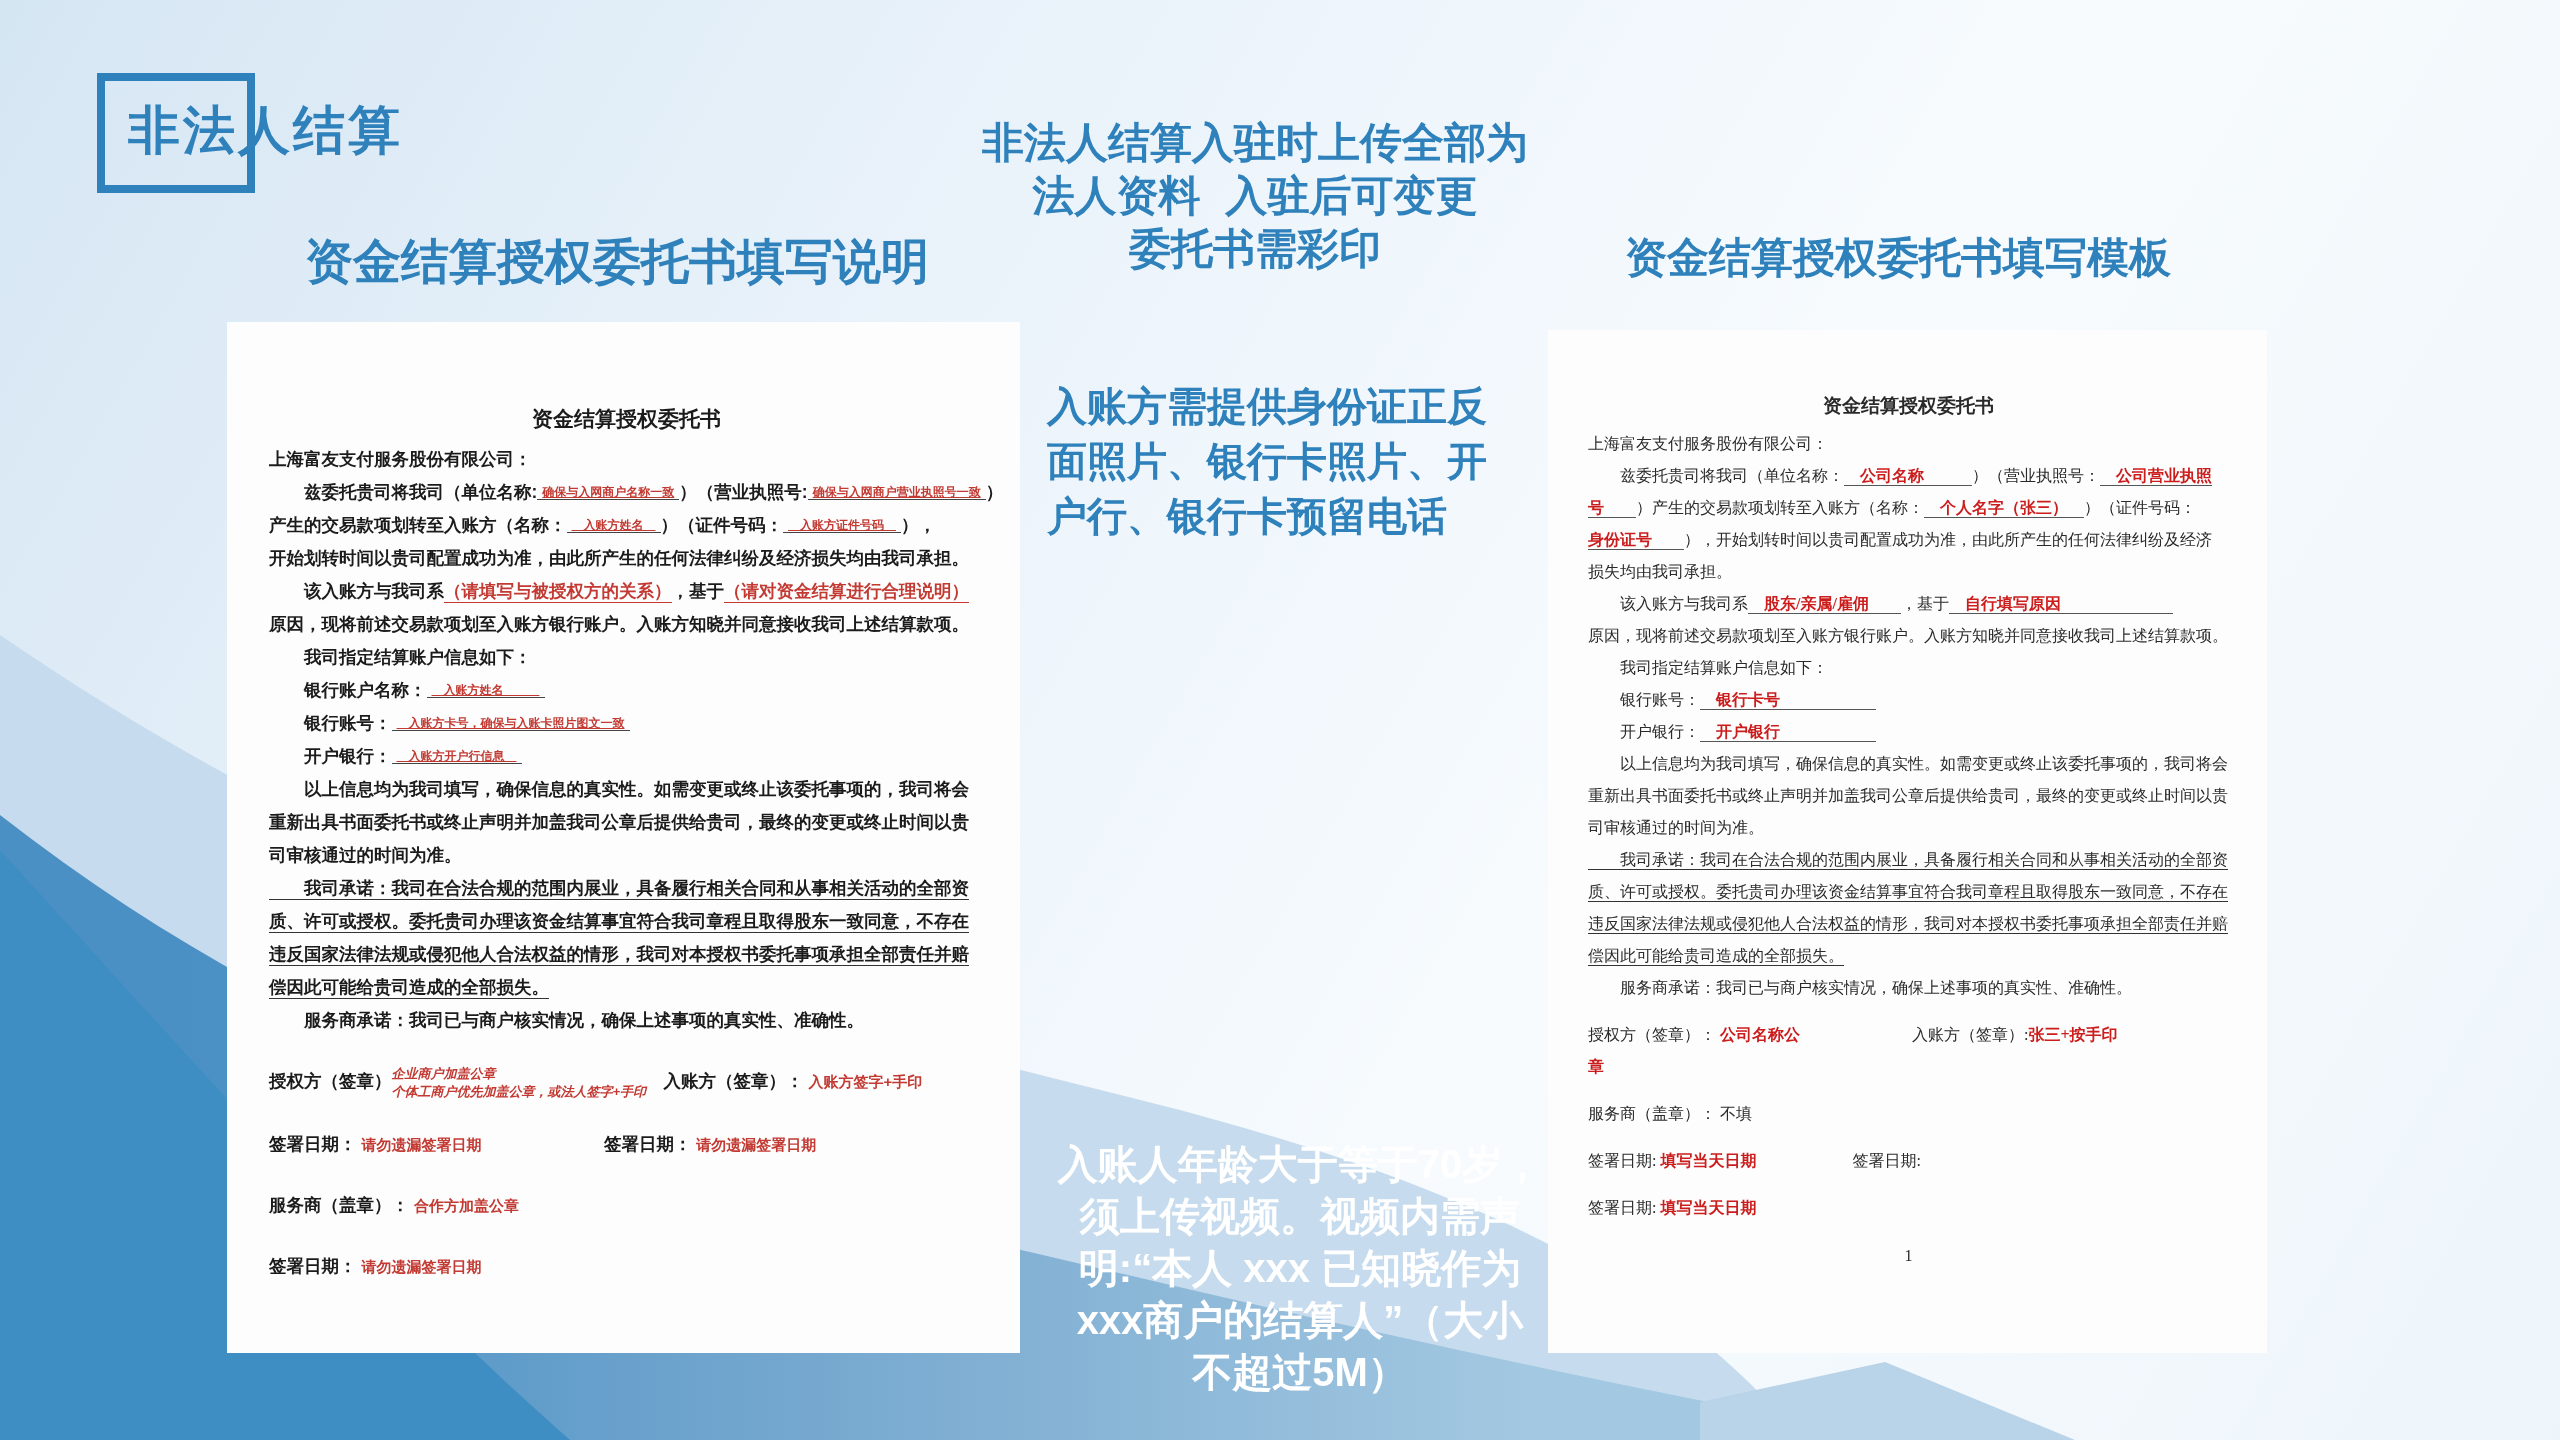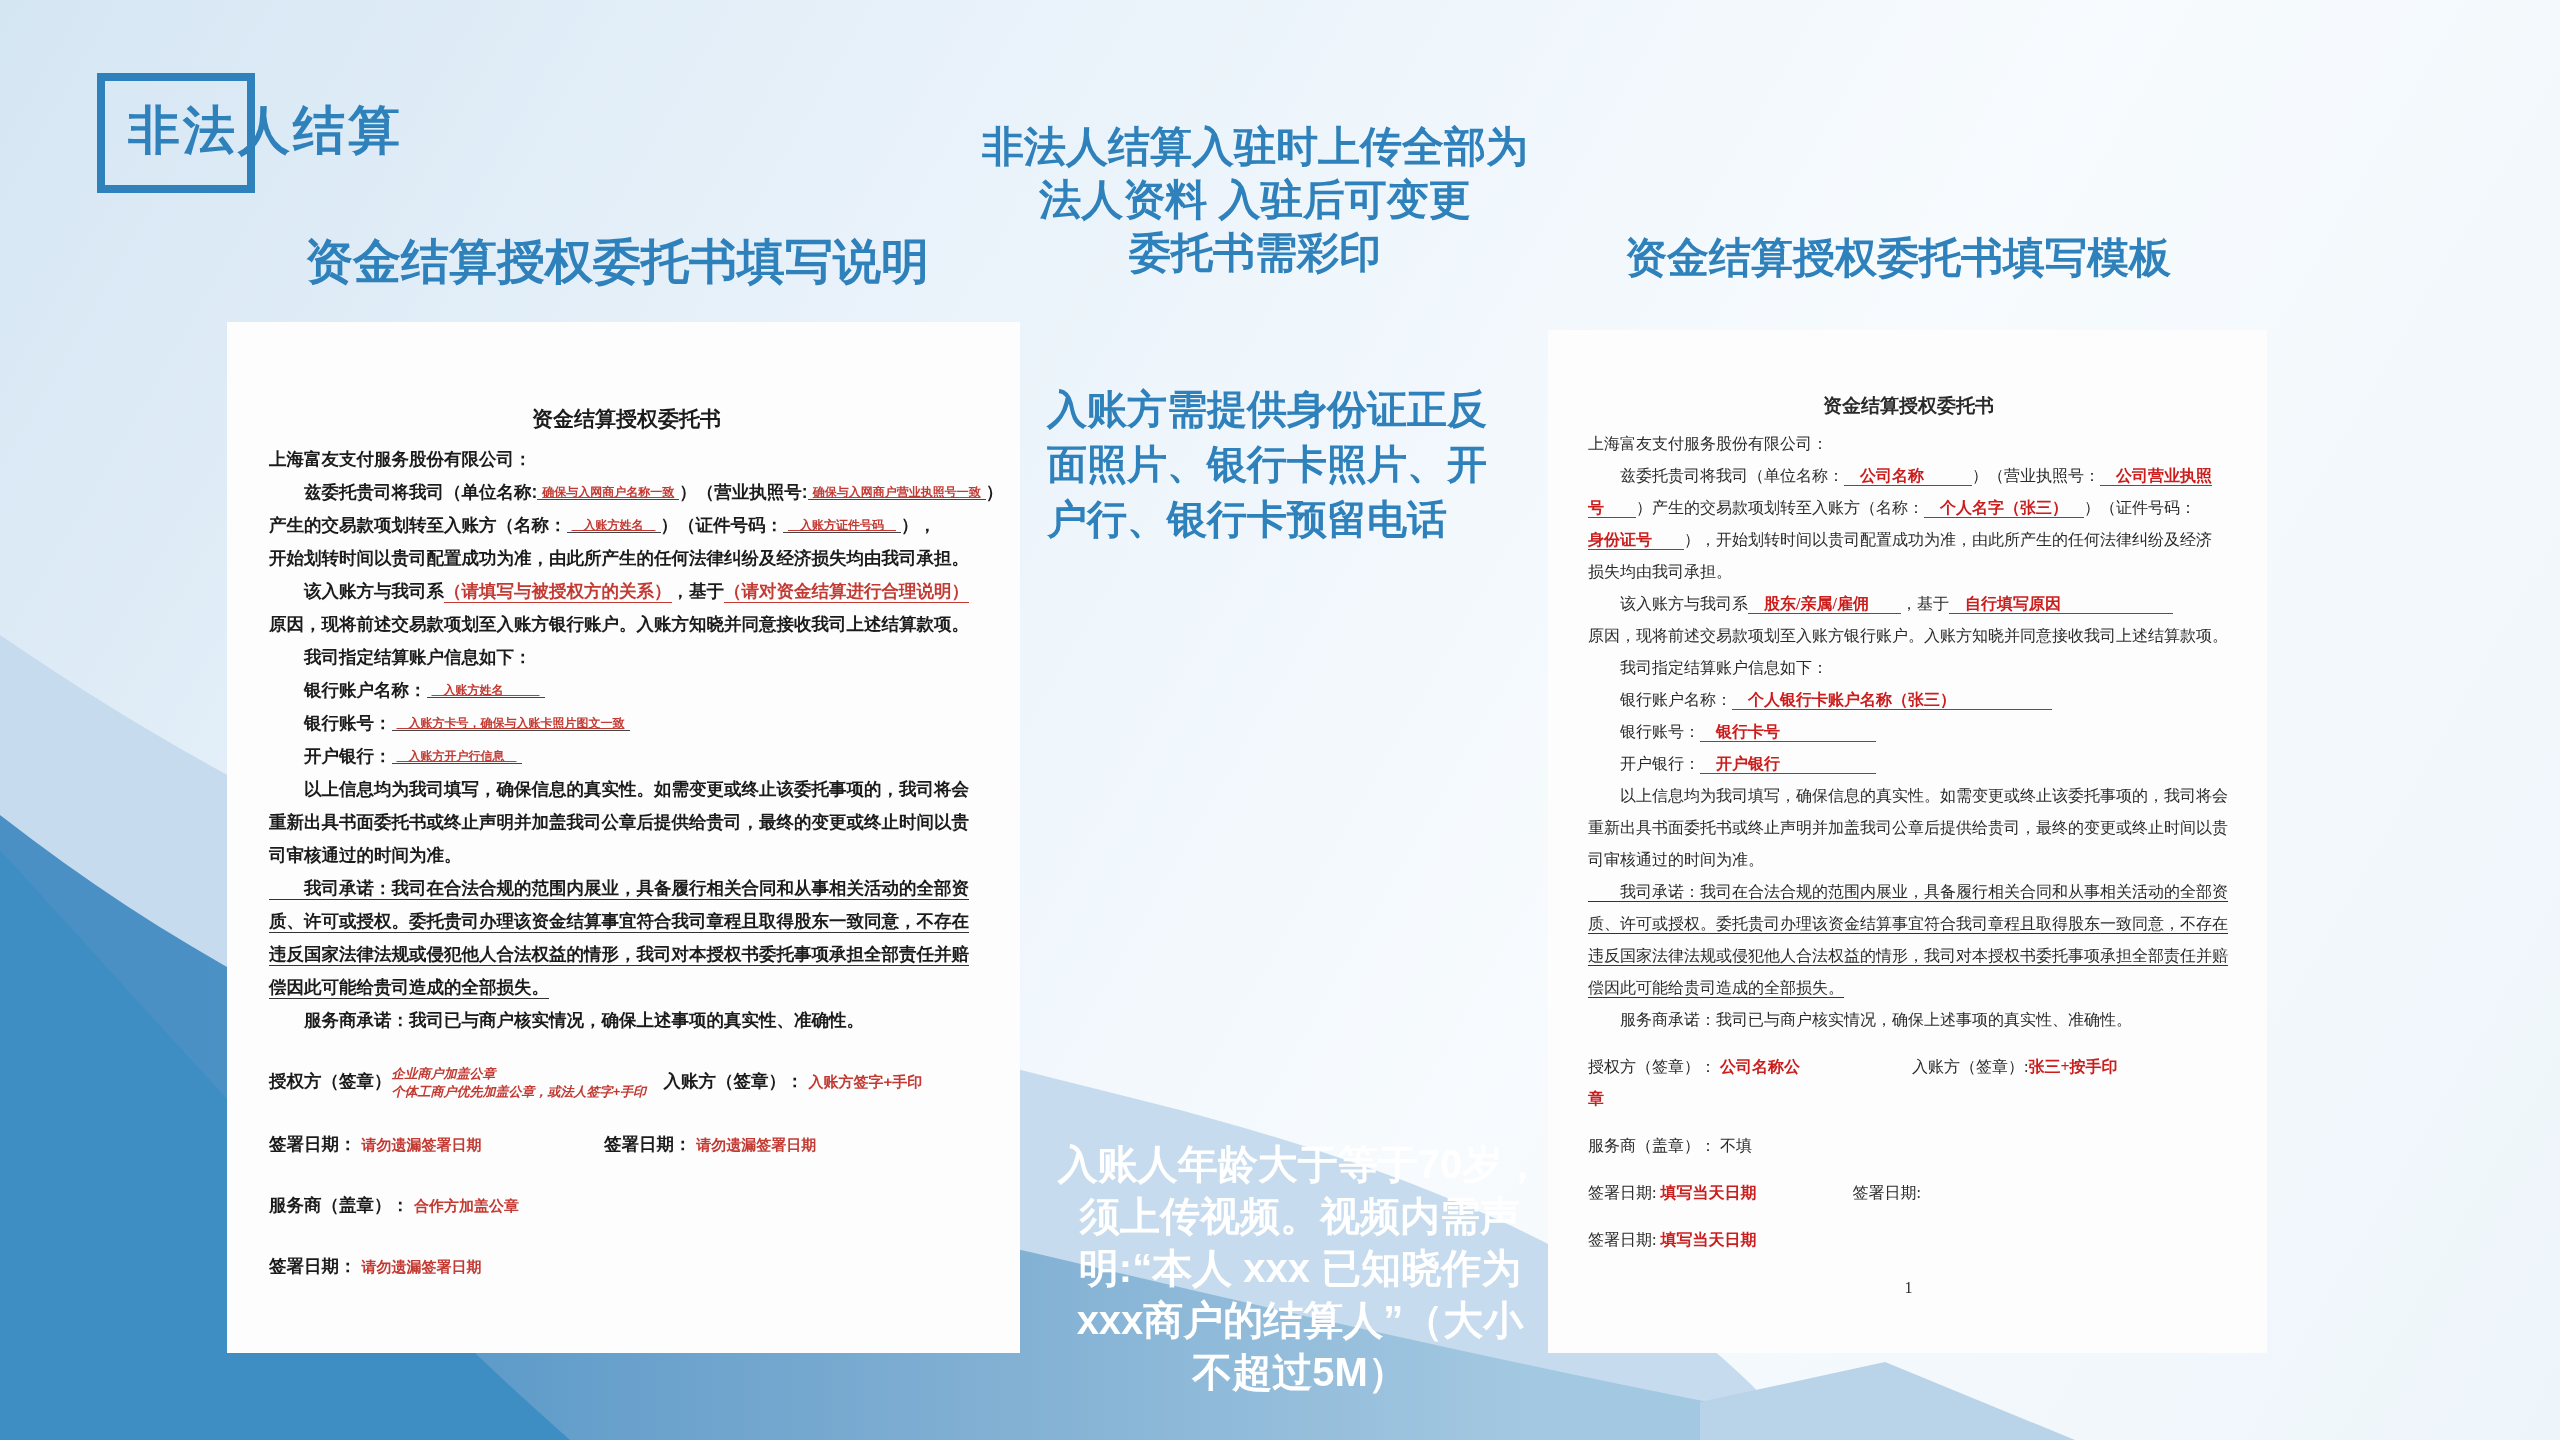--- a/index.html
+++ b/index.html
@@ -4,21 +4,21 @@
 <style>
   html,body { margin:0; padding:0; }
   body {
     width:2560px; height:1440px; position:relative; overflow:hidden;
     font-family:"Liberation Sans", sans-serif;
     background:linear-gradient(120deg,#d5e6f3 0%,#e9f2fa 30%,#f7fbfe 62%,#eef5fa 100%);
   }
   #bg-waves { position:absolute; left:0; top:0; width:2560px; height:1440px; z-index:0; }
 
   
-  .blue { color:var(--accent,#2e81ba); font-weight:600; }
+  .blue { color:var(--accent,#2e81ba); font-weight:600;font-family:Liberation Mono, monospace; }
   #title-box {
     position:absolute; left:97px; top:73px; width:158px; height:120px;
     border:8px solid var(--accent,#2e81ba); box-sizing:border-box; z-index:2;
   }
   #main-title {
     position:absolute; left:128px; top:96px; font-size:52px; font-weight:bold;
     letter-spacing:3px; z-index:3; white-space:nowrap;
   }
   #header-left  { position:absolute; left:222px;  top:230px; width:790px; text-align:center; font-size:48px; z-index:3; }
   #header-right { position:absolute; left:1548px; top:230px; width:700px; text-align:center; font-size:42px; z-index:3; }
@@ -134,21 +134,20 @@
 <div id="doc-right" class="doc">
     <div class="dl dl-title"><span class="sg sg-k">资金结算授权委托书</span></div>
     <div class="dl dl-p"><span class="sg sg-k">上海富友支付服务股份有限公司：</span></div>
     <div class="dl dl-p"><span class="sg sg-k">　　兹委托贵司将我司（单位名称：</span><span class="sg sg-ru">　公司名称　　　</span><span class="sg sg-k">）（营业执照号：</span><span class="sg sg-ru">　公司营业执照</span></div>
     <div class="dl dl-p"><span class="sg sg-ru">号　　</span><span class="sg sg-k">）产生的交易款项划转至入账方（名称：</span><span class="sg sg-ru">　个人名字（张三）　</span><span class="sg sg-k">）（证件号码：</span></div>
     <div class="dl dl-p"><span class="sg sg-ru">身份证号　　</span><span class="sg sg-k">），开始划转时间以贵司配置成功为准，由此所产生的任何法律纠纷及经济</span></div>
     <div class="dl dl-p"><span class="sg sg-k">损失均由我司承担。</span></div>
     <div class="dl dl-p"><span class="sg sg-k">　　该入账方与我司系</span><span class="sg sg-ru">　股东/亲属/雇佣　　</span><span class="sg sg-k">，基于</span><span class="sg sg-ru">　自行填写原因　　　　　　　</span></div>
     <div class="dl dl-p"><span class="sg sg-k">原因，现将前述交易款项划至入账方银行账户。入账方知晓并同意接收我司上述结算款项。</span></div>
     <div class="dl dl-p"><span class="sg sg-k">　　我司指定结算账户信息如下：</span></div>
-    <div class="dl dl-p"><span class="sg sg-k">　　银行账户名称：</span><span class="sg sg-ru">　个人银行卡账户名称（张三）　　　　　　</span></div>
     <div class="dl dl-p"><span class="sg sg-k">　　银行账号：</span><span class="sg sg-ru">　银行卡号　　　　　　</span></div>
     <div class="dl dl-p"><span class="sg sg-k">　　开户银行：</span><span class="sg sg-ru">　开户银行　　　　　　</span></div>
     <div class="dl dl-p"><span class="sg sg-k">　　以上信息均为我司填写，确保信息的真实性。如需变更或终止该委托事项的，我司将会</span></div>
     <div class="dl dl-p"><span class="sg sg-k">重新出具书面委托书或终止声明并加盖我司公章后提供给贵司，最终的变更或终止时间以贵</span></div>
     <div class="dl dl-p"><span class="sg sg-k">司审核通过的时间为准。</span></div>
     <div class="dl dl-p"><span class="sg sg-ku">　　我司承诺：我司在合法合规的范围内展业，具备履行相关合同和从事相关活动的全部资</span></div>
     <div class="dl dl-p"><span class="sg sg-ku">质、许可或授权。委托贵司办理该资金结算事宜符合我司章程且取得股东一致同意，不存在</span></div>
     <div class="dl dl-p"><span class="sg sg-ku">违反国家法律法规或侵犯他人合法权益的情形，我司对本授权书委托事项承担全部责任并赔</span></div>
     <div class="dl dl-p"><span class="sg sg-ku">偿因此可能给贵司造成的全部损失。</span></div>
     <div class="dl dl-p"><span class="sg sg-k">　　服务商承诺：我司已与商户核实情况，确保上述事项的真实性、准确性。</span></div>

